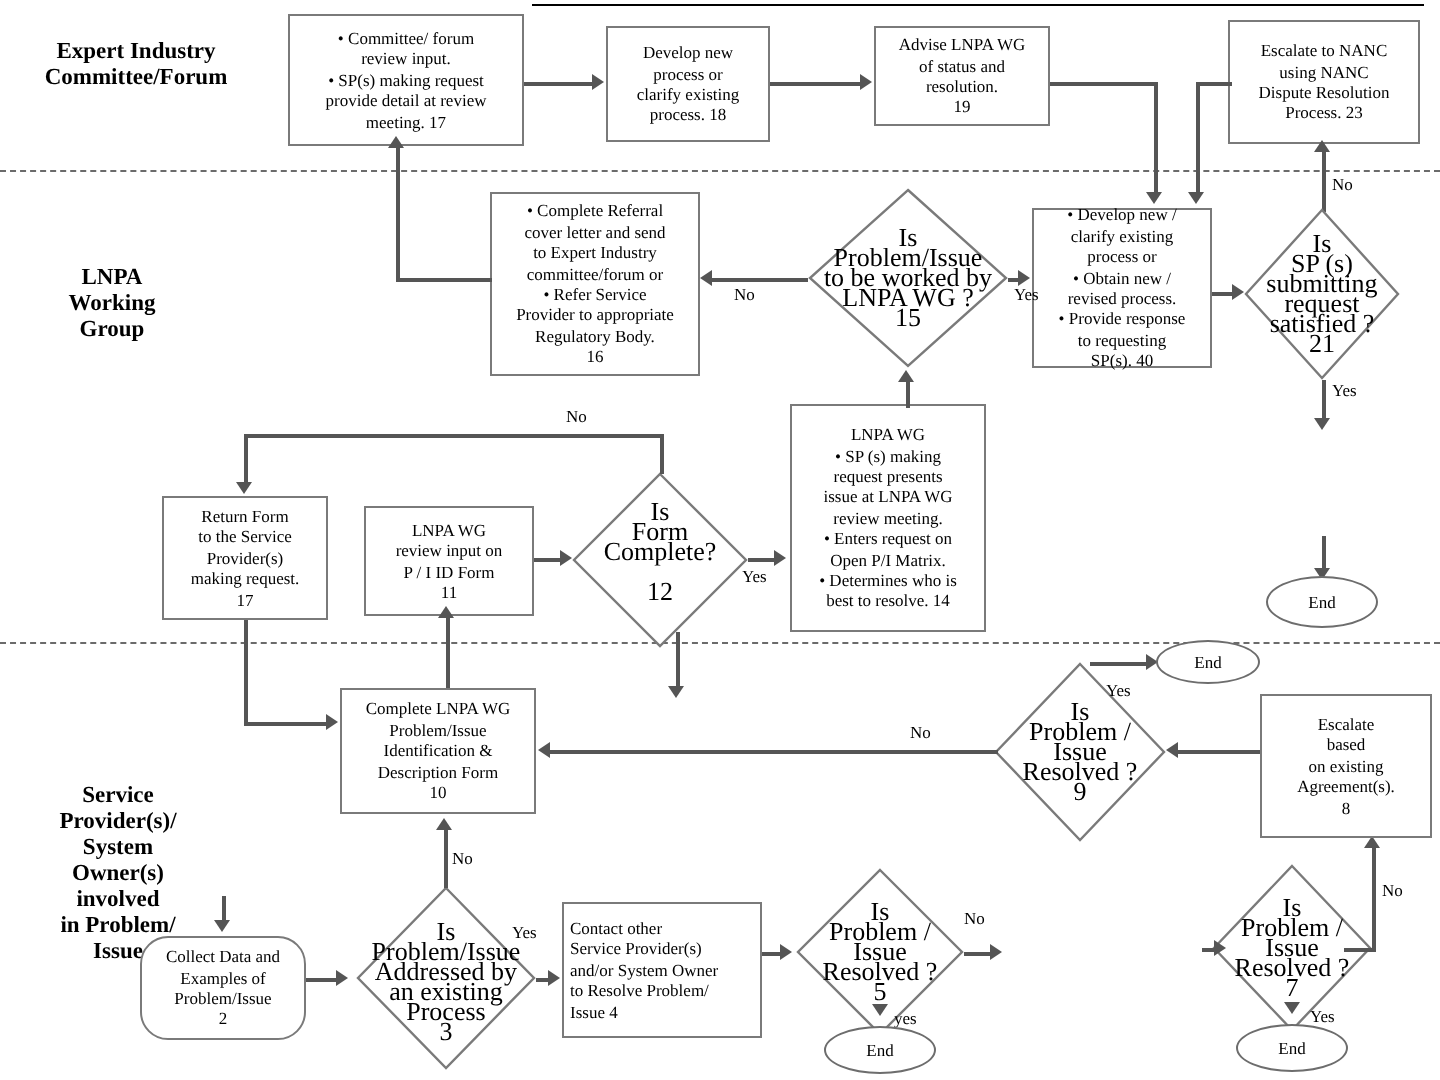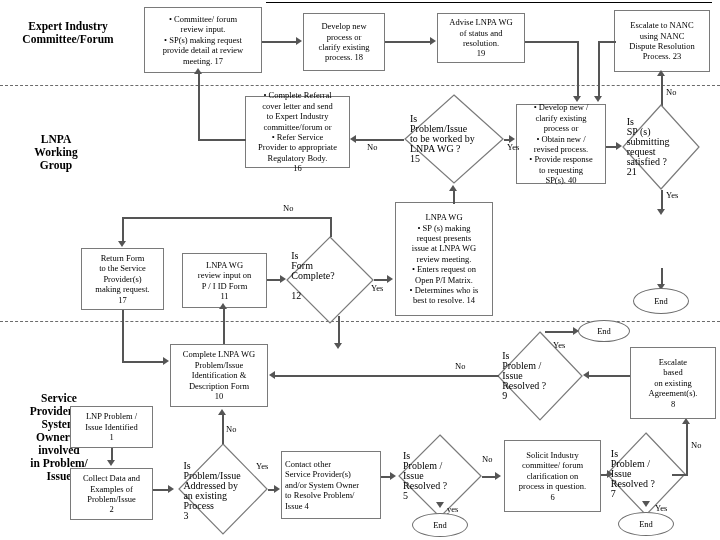--- a/index.html
+++ b/index.html
@@ -58,22 +58,23 @@
   }
   .dec .shape{
     position:absolute;
     left:0;top:0;width:100%;height:100%;
   }
   .dec .txt{
     position:absolute;
     left:6%;top:50%;
     width:88%;
     transform:translateY(-50%);
-    font-size:10px;
+    font-size:13px;
     line-height:10px;
+    text-align:center;
     white-space:pre-line;
     z-index:2;
   }
 
   .term{
     border:1px solid #6d6d6d;
     border-radius:50%;
     background:#fff;
     display:flex;align-items:center;justify-content:center;
   }
@@ -161,21 +162,21 @@
   <div class="arw d" style="left:573px;top:96px;"></div>
 
   <div class="ln lnh" style="left:598px;top:41px;width:18px;"></div>
   <div class="ln lnv" style="left:598px;top:41px;height:57px;"></div>
   <div class="arw d" style="left:594px;top:96px;"></div>
 
   <div class="ln lnv" style="left:661px;top:76px;height:30px;"></div>
   <div class="arw u" style="left:657px;top:70px;"></div>
   <div class="elabel" style="left:666px;top:88px;">No</div>
 
-  <div class="node proc" style="left:245px;top:96px;width:105px;height:72px;">
+  <div class="node proc" style="left:245px;top:96px;width:105px;height:92px;">
     <span class="txt">• Complete Referral
 cover letter and send
 to Expert Industry
 committee/forum or
 • Refer Service
 Provider to appropriate
 Regulatory Body.
 16</span>
   </div>
 
@@ -302,27 +303,22 @@
   <div class="arw r" style="left:163px;top:357px;"></div>
 
   <div class="node proc" style="left:170px;top:344px;width:98px;height:63px;">
     <span class="txt">Complete LNPA WG
 Problem/Issue
 Identification &amp;
 Description Form
 10</span>
   </div>
 
-  <div class="node proc" style="left:70px;top:406px;width:83px;height:42px;">
-    <span class="txt">LNP Problem /
-Issue Identified
-1</span>
-  </div>
-
-  <div class="node proc" style="left:70px;top:468px;width:83px;height:52px;">
+
+  <div class="node proc" style="left:70px;top:468px;width:83px;height:52px;border-radius:14px;">
     <span class="txt">Collect Data and
 Examples of
 Problem/Issue
 2</span>
   </div>
 
   <div class="ln lnv" style="left:111px;top:448px;height:14px;"></div>
   <div class="arw d" style="left:107px;top:460px;"></div>
 
   <div class="node dec" style="left:178px;top:443px;width:90px;height:92px;">
@@ -371,27 +367,20 @@
   <div class="arw r" style="left:390px;top:472px;"></div>
 
   <div class="ln lnv" style="left:440px;top:518px;height:7px;"></div>
   <div class="arw d" style="left:436px;top:502px;"></div>
   <div class="elabel" style="left:447px;top:505px;">yes</div>
 
   <div class="node term" style="left:412px;top:513px;width:56px;height:24px;">
     <span class="txt">End</span>
   </div>
 
-  <div class="node proc" style="left:504px;top:440px;width:97px;height:72px;">
-    <span class="txt">Solicit Industry
-committee/ forum
-clarification on
-process in question.
-6</span>
-  </div>
 
   <div class="ln lnh" style="left:482px;top:476px;width:14px;"></div>
   <div class="arw r" style="left:495px;top:472px;"></div>
   <div class="elabel" style="left:482px;top:455px;">No</div>
 
   <div class="node dec" style="left:606px;top:432px;width:80px;height:84px;">
     <svg class="shape" viewBox="0 0 80 84" preserveAspectRatio="none">
       <polygon points="40,1 79,42 40,83 1,42" fill="#ffffff" stroke="#7a7a7a" stroke-width="1.2"></polygon>
     </svg>
     <span class="txt">Is

